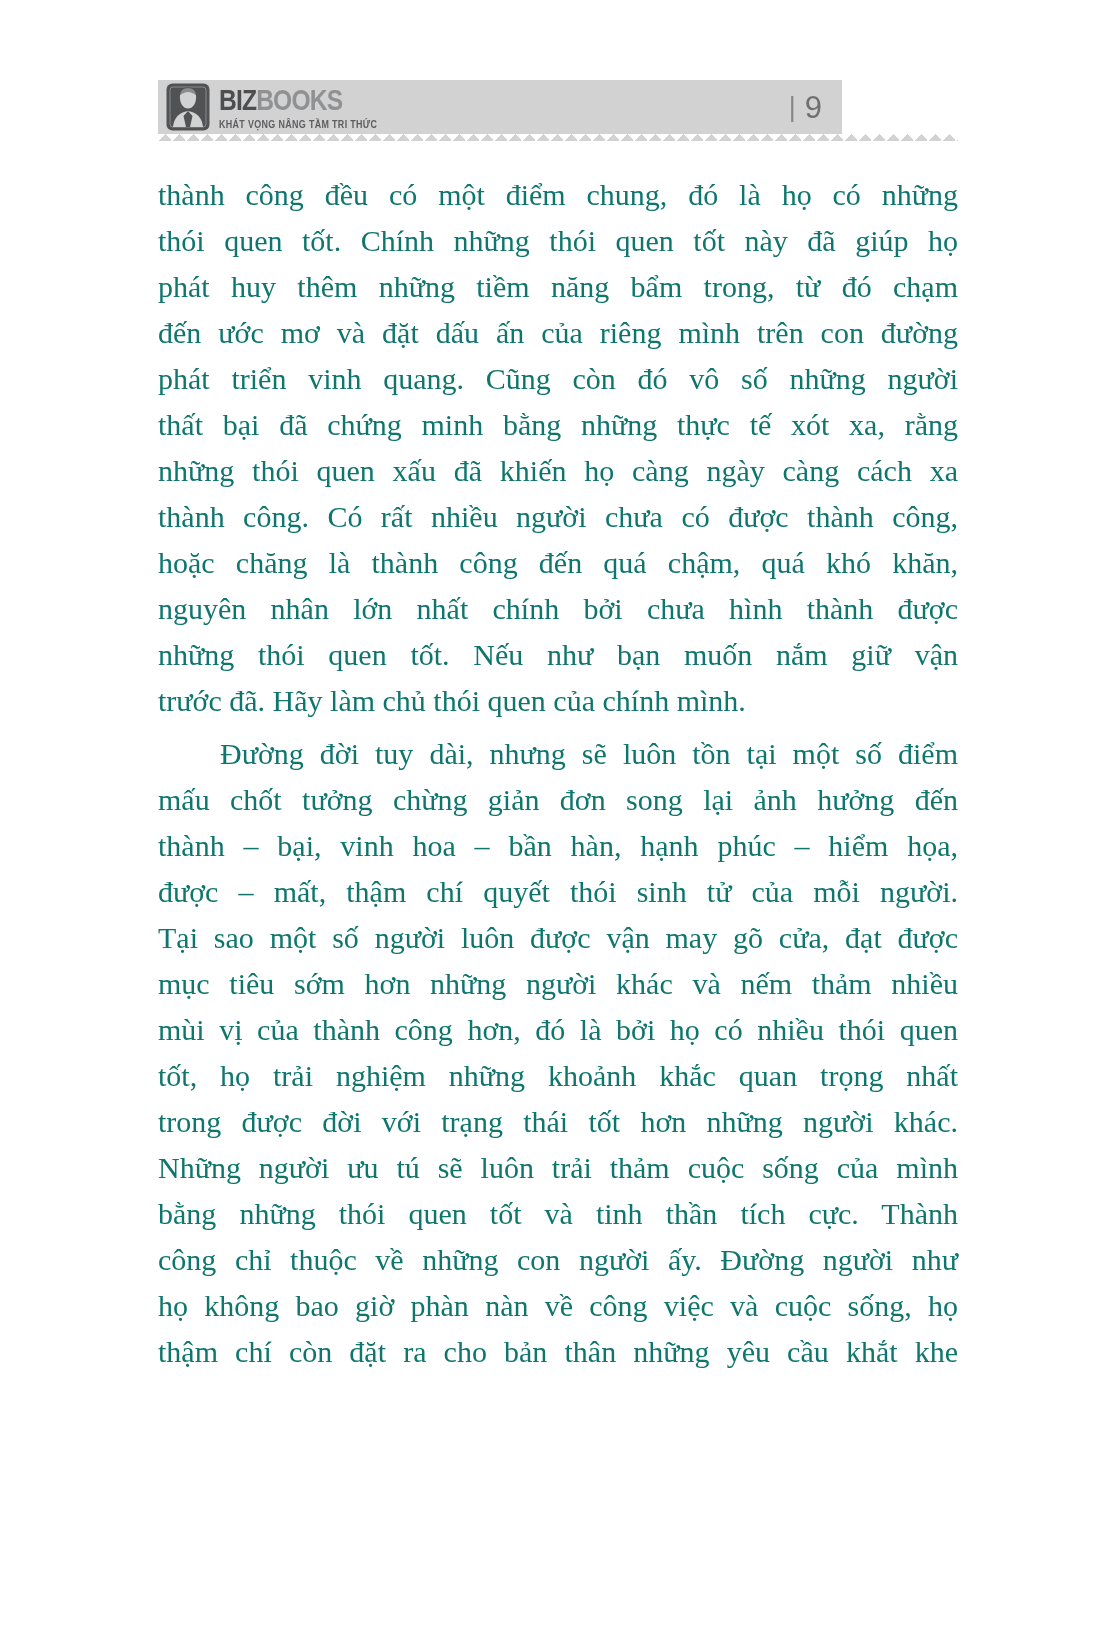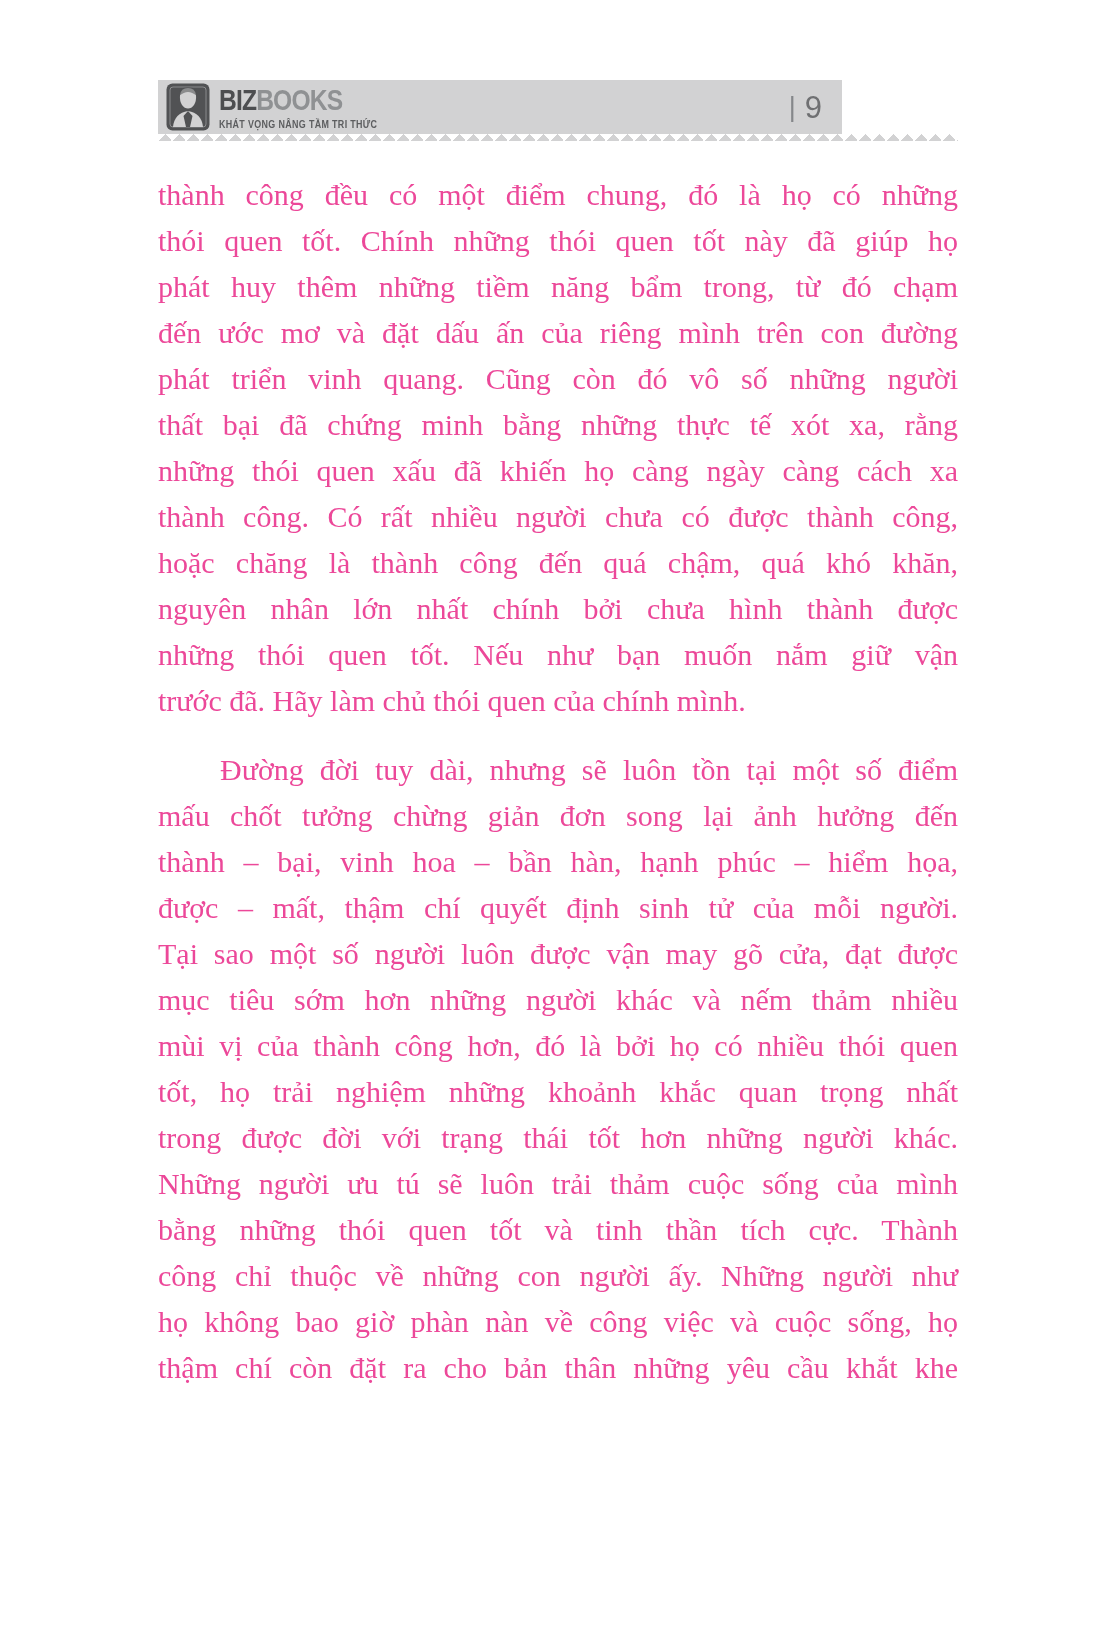--- a/index.html
+++ b/index.html
@@ -55,30 +55,30 @@
     color: #85878a;
   }
   .pn-value {
     font-size: 31px; line-height: 1; font-weight: 400;
     color: #6f7072;
   }
 
   
   .content {
     position: absolute; left: 158px; top: 172px; width: 800px;
-    color: #ec4899;
+    color: #0f766e;
     font-size: 30px; line-height: 46px;
   }
   .paragraph .text-line {
     text-align: justify;
     text-align-last: justify;
   }
   .paragraph.para-end .text-line:last-child { text-align-last: left; }
   .paragraph.indent .text-line:first-child { text-indent: 62px; }
-  .paragraph + .paragraph { margin-top: 23px; }
+  .paragraph + .paragraph { margin-top: 7px; }
 </style>
 </head>
 <body>
 
 <div class="page">
 
   <div class="header-bar">
     <div class="logo">
       <svg class="logo-icon" viewBox="0 0 44 48" xmlns="http://www.w3.org/2000/svg">
         <rect x="0.5" y="0.5" width="43" height="47" rx="6" fill="#515254"></rect>
@@ -113,27 +113,27 @@
         <div class="text-line">thành công. Có rất nhiều người chưa có được thành công,</div>
         <div class="text-line">hoặc chăng là thành công đến quá chậm, quá khó khăn,</div>
         <div class="text-line">nguyên nhân lớn nhất chính bởi chưa hình thành được</div>
         <div class="text-line">những thói quen tốt. Nếu như bạn muốn nắm giữ vận</div>
         <div class="text-line">trước đã. Hãy làm chủ thói quen của chính mình.</div>
       </div>
     <div class="paragraph indent">
         <div class="text-line">Đường đời tuy dài, nhưng sẽ luôn tồn tại một số điểm</div>
         <div class="text-line">mấu chốt tưởng chừng giản đơn song lại ảnh hưởng đến</div>
         <div class="text-line">thành – bại, vinh hoa – bần hàn, hạnh phúc – hiểm họa,</div>
-        <div class="text-line">được – mất, thậm chí quyết định sinh tử của mỗi người.</div>
+        <div class="text-line">được – mất, thậm chí quyết thói sinh tử của mỗi người.</div>
         <div class="text-line">Tại sao một số người luôn được vận may gõ cửa, đạt được</div>
         <div class="text-line">mục tiêu sớm hơn những người khác và nếm thảm nhiều</div>
         <div class="text-line">mùi vị của thành công hơn, đó là bởi họ có nhiều thói quen</div>
         <div class="text-line">tốt, họ trải nghiệm những khoảnh khắc quan trọng nhất</div>
         <div class="text-line">trong được đời với trạng thái tốt hơn những người khác.</div>
         <div class="text-line">Những người ưu tú sẽ luôn trải thảm cuộc sống của mình</div>
         <div class="text-line">bằng những thói quen tốt và tinh thần tích cực. Thành</div>
-        <div class="text-line">công chỉ thuộc về những con người ấy. Những người như</div>
+        <div class="text-line">công chỉ thuộc về những con người ấy. Đường người như</div>
         <div class="text-line">họ không bao giờ phàn nàn về công việc và cuộc sống, họ</div>
         <div class="text-line">thậm chí còn đặt ra cho bản thân những yêu cầu khắt khe</div>
       </div>
   </main>
 
 </div>
 
 </body></html>

